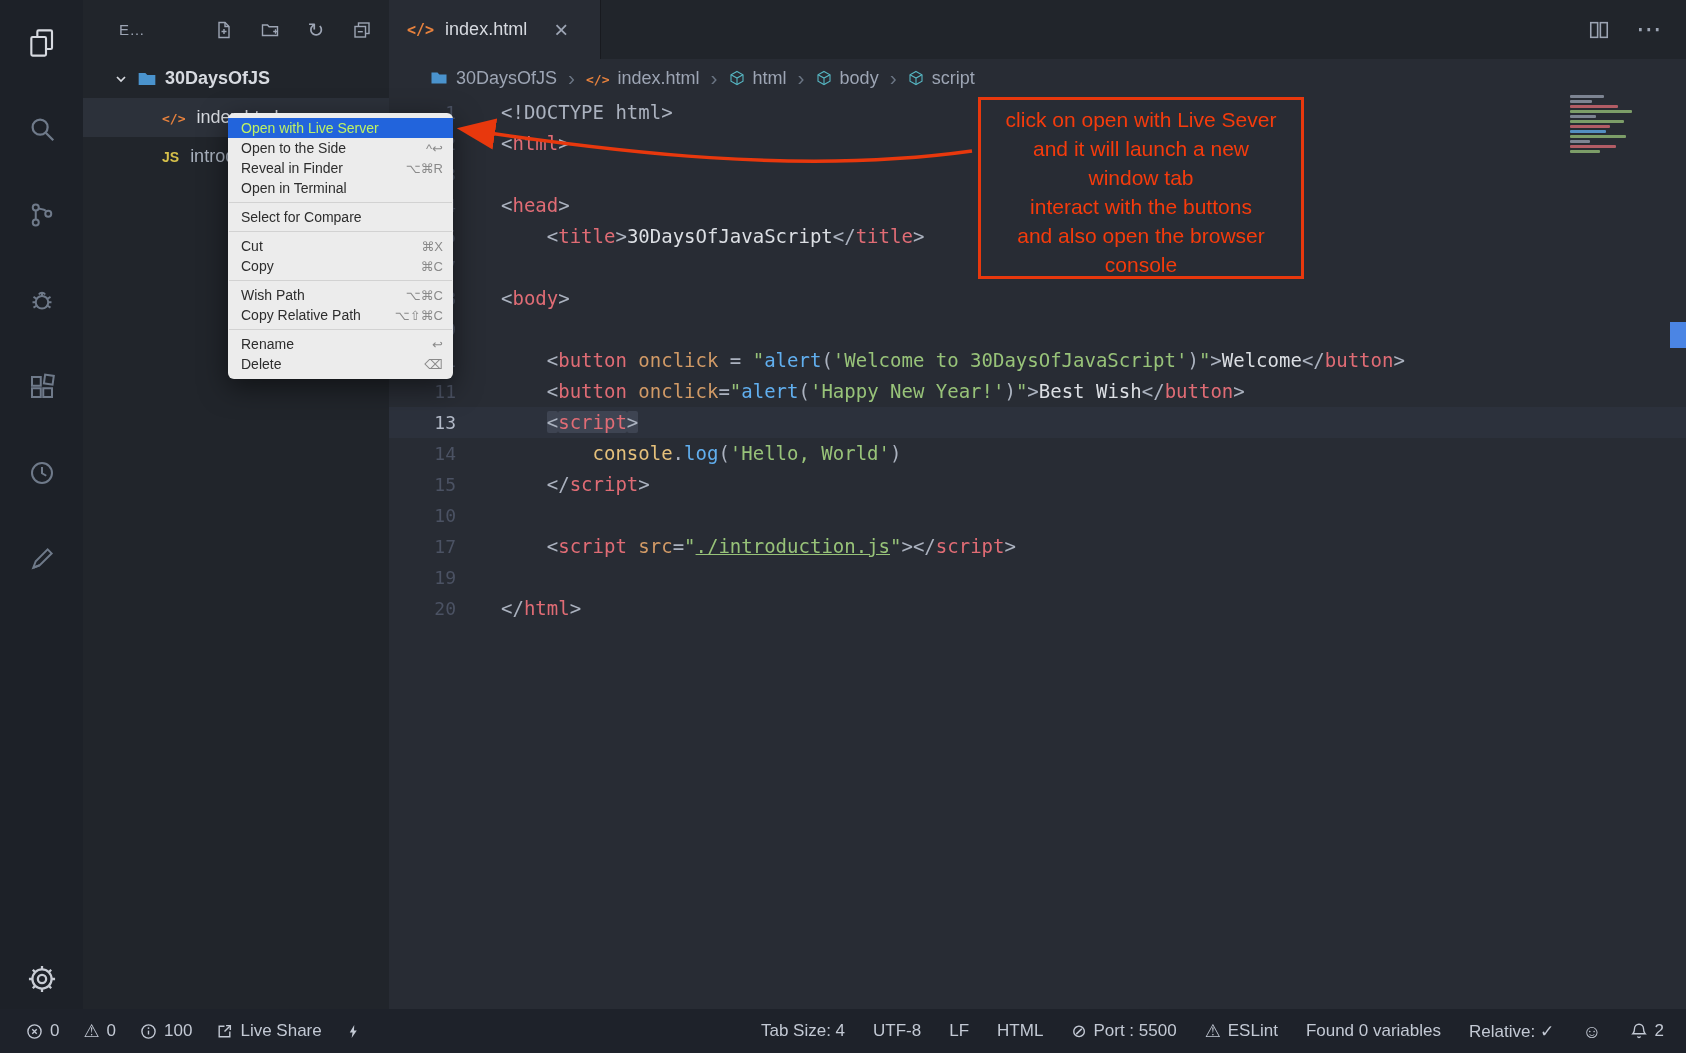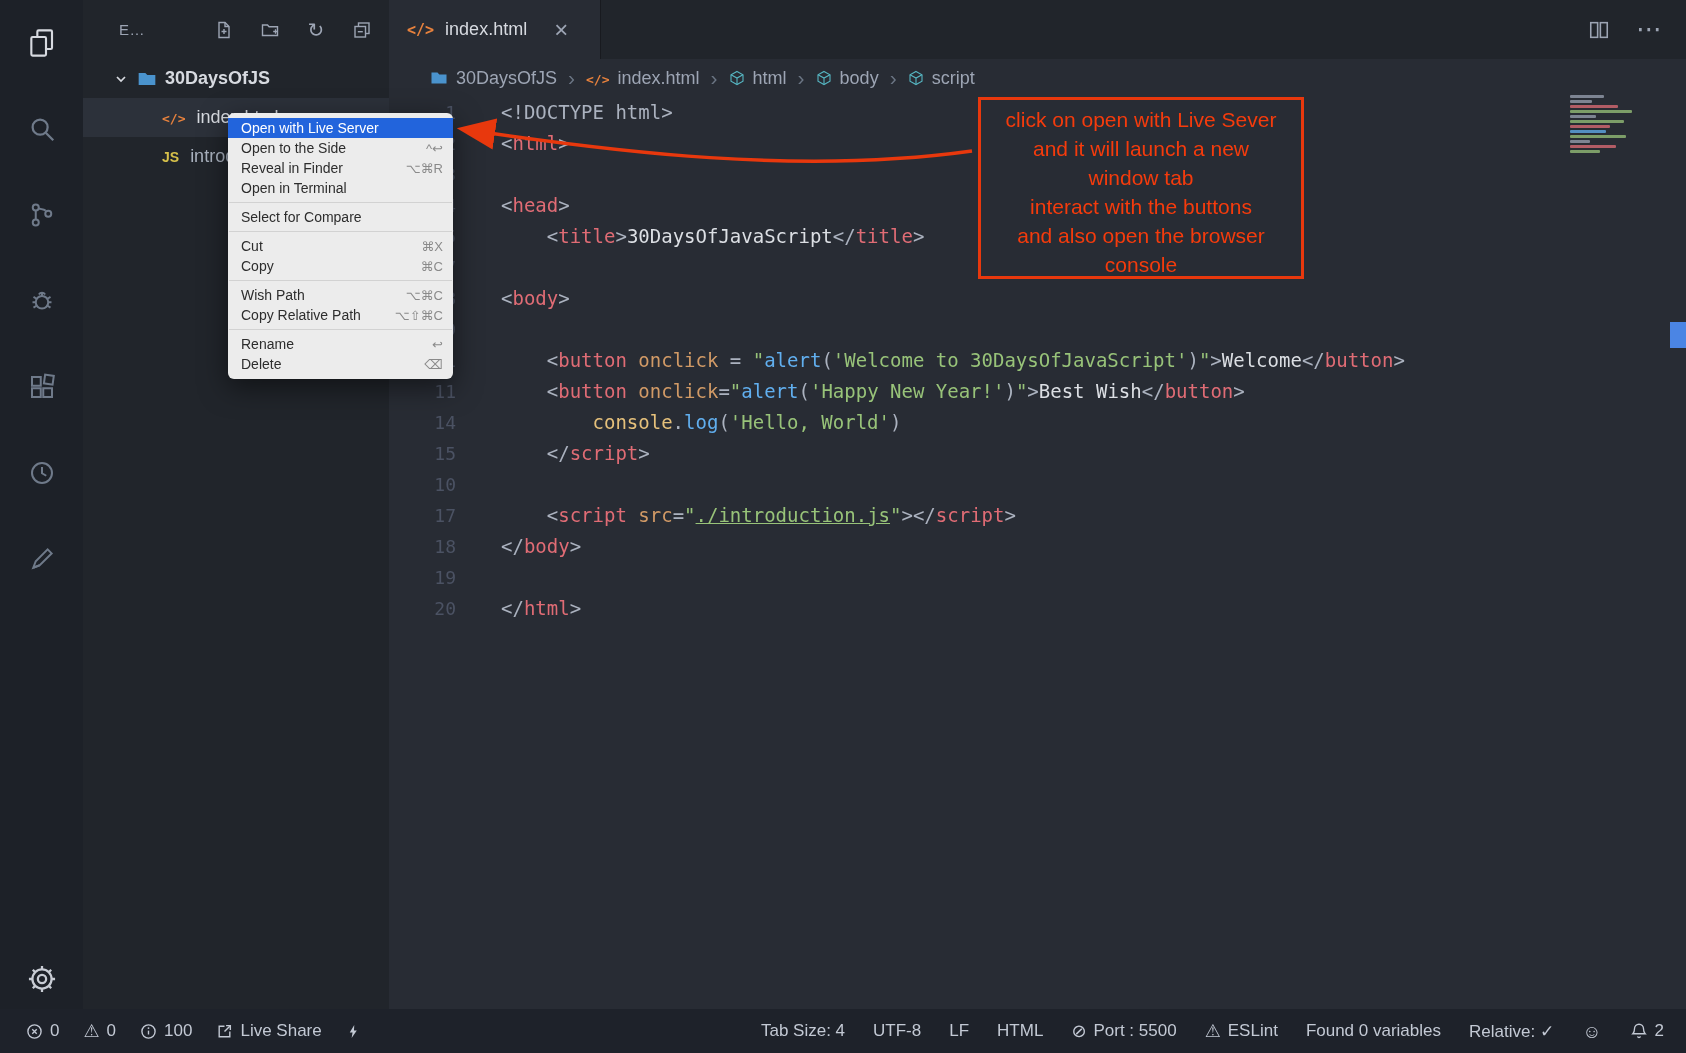--- a/index.html
+++ b/index.html
@@ -62,21 +62,21 @@
   .minimap{position:absolute;right:16px;top:95px;width:100px;display:flex;flex-direction:column;gap:2px;z-index:6;}
   .mm{height:3px;border-radius:1px;opacity:.75;}
   .scroll-marker{position:absolute;right:0;top:322px;width:16px;height:26px;background:#4f8ff7;opacity:.9;z-index:6;}
 
   
   .context-menu{position:absolute;left:228px;top:113px;width:225px;background:#ececec;border-radius:6px;
                 box-shadow:0 8px 28px rgba(0,0,0,.5);padding:5px 0;z-index:60;font-size:14px;color:#2d2d2d;}
   .menu-item{display:flex;align-items:center;height:20px;padding:0 10px 0 13px;cursor:pointer;white-space:nowrap;}
   .menu-label{flex:1;}
   .menu-shortcut{color:#8a8a8a;font-size:13px;margin-left:12px;}
-  .menu-item.highlighted{background:#2264dc;color:#ffffff;}
+  .menu-item.highlighted{background:#2264dc;color:#bef264;}
   .menu-sep{height:1px;background:#d2d2d2;margin:4px 1px;}
 
   
   .annotation{position:absolute;left:978px;top:97px;width:326px;height:182px;border:3px solid #e8380d;
               color:#f53b0c;font-size:21px;line-height:29px;text-align:center;white-space:pre-line;
               padding-top:5px;z-index:40;}
   .arrow-overlay{position:absolute;left:0;top:0;z-index:70;pointer-events:none;}
 
   
   .status-bar{position:absolute;left:0;bottom:0;width:1686px;height:44px;background:#1e222a;
@@ -325,39 +325,39 @@
           <div class="code-text"></div>
         </div>
         <div class="code-line">
           <div class="gutter">11</div>
           <div class="code-text"><span style="color: rgb(171, 178, 191);">    </span><span style="color: rgb(171, 178, 191);">&lt;</span><span style="color: rgb(224, 108, 117);">button</span><span style="color: rgb(171, 178, 191);"> </span><span style="color: rgb(209, 154, 102);">onclick</span><span style="color: rgb(171, 178, 191);"> = </span><span style="color: rgb(152, 195, 121);">"</span><span style="color: rgb(97, 175, 239);">alert</span><span style="color: rgb(171, 178, 191);">(</span><span style="color: rgb(152, 195, 121);">'Welcome to 30DaysOfJavaScript'</span><span style="color: rgb(171, 178, 191);">)</span><span style="color: rgb(152, 195, 121);">"</span><span style="color: rgb(171, 178, 191);">&gt;</span><span style="color: rgb(220, 223, 228);">Welcome</span><span style="color: rgb(171, 178, 191);">&lt;/</span><span style="color: rgb(224, 108, 117);">button</span><span style="color: rgb(171, 178, 191);">&gt;</span></div>
         </div>
         <div class="code-line">
           <div class="gutter">11</div>
           <div class="code-text"><span style="color: rgb(171, 178, 191);">    </span><span style="color: rgb(171, 178, 191);">&lt;</span><span style="color: rgb(224, 108, 117);">button</span><span style="color: rgb(171, 178, 191);"> </span><span style="color: rgb(209, 154, 102);">onclick</span><span style="color: rgb(171, 178, 191);">=</span><span style="color: rgb(152, 195, 121);">"</span><span style="color: rgb(97, 175, 239);">alert</span><span style="color: rgb(171, 178, 191);">(</span><span style="color: rgb(152, 195, 121);">'Happy New Year!'</span><span style="color: rgb(171, 178, 191);">)</span><span style="color: rgb(152, 195, 121);">"</span><span style="color: rgb(171, 178, 191);">&gt;</span><span style="color: rgb(220, 223, 228);">Best Wish</span><span style="color: rgb(171, 178, 191);">&lt;/</span><span style="color: rgb(224, 108, 117);">button</span><span style="color: rgb(171, 178, 191);">&gt;</span></div>
         </div>
+        <div class="code-line active">
+          <div class="gutter">13</div>
+          <div class="code-text"><span style="color: rgb(171, 178, 191);">    </span><span class="tk-hl" style="color: rgb(171, 178, 191);">&lt;</span><span class="tk-hl" style="color: rgb(224, 108, 117);">script</span><span class="tk-hl" style="color: rgb(171, 178, 191);">&gt;</span></div>
+        </div>
         <div class="code-line">
           <div class="gutter">14</div>
           <div class="code-text"><span style="color: rgb(171, 178, 191);">        </span><span style="color: rgb(229, 192, 123);">console</span><span style="color: rgb(171, 178, 191);">.</span><span style="color: rgb(97, 175, 239);">log</span><span style="color: rgb(171, 178, 191);">(</span><span style="color: rgb(152, 195, 121);">'Hello, World'</span><span style="color: rgb(171, 178, 191);">)</span></div>
         </div>
         <div class="code-line">
           <div class="gutter">15</div>
           <div class="code-text"><span style="color: rgb(171, 178, 191);">    </span><span style="color: rgb(171, 178, 191);">&lt;/</span><span style="color: rgb(224, 108, 117);">script</span><span style="color: rgb(171, 178, 191);">&gt;</span></div>
         </div>
         <div class="code-line">
           <div class="gutter">10</div>
           <div class="code-text"></div>
         </div>
         <div class="code-line">
           <div class="gutter">17</div>
           <div class="code-text"><span style="color: rgb(171, 178, 191);">    </span><span style="color: rgb(171, 178, 191);">&lt;</span><span style="color: rgb(224, 108, 117);">script</span><span style="color: rgb(171, 178, 191);"> </span><span style="color: rgb(209, 154, 102);">src</span><span style="color: rgb(171, 178, 191);">=</span><span style="color: rgb(152, 195, 121);">"</span><span class="tk-link" style="color: rgb(152, 195, 121);">./introduction.js</span><span style="color: rgb(152, 195, 121);">"</span><span style="color: rgb(171, 178, 191);">&gt;</span><span style="color: rgb(171, 178, 191);">&lt;/</span><span style="color: rgb(224, 108, 117);">script</span><span style="color: rgb(171, 178, 191);">&gt;</span></div>
-        </div>
-        <div class="code-line">
-          <div class="gutter">18</div>
-          <div class="code-text"><span style="color: rgb(171, 178, 191);">&lt;/</span><span style="color: rgb(224, 108, 117);">body</span><span style="color: rgb(171, 178, 191);">&gt;</span></div>
         </div>
         <div class="code-line">
           <div class="gutter">19</div>
           <div class="code-text"></div>
         </div>
         <div class="code-line">
           <div class="gutter">20</div>
           <div class="code-text"><span style="color: rgb(171, 178, 191);">&lt;/</span><span style="color: rgb(224, 108, 117);">html</span><span style="color: rgb(171, 178, 191);">&gt;</span></div>
         </div>
       </div>

